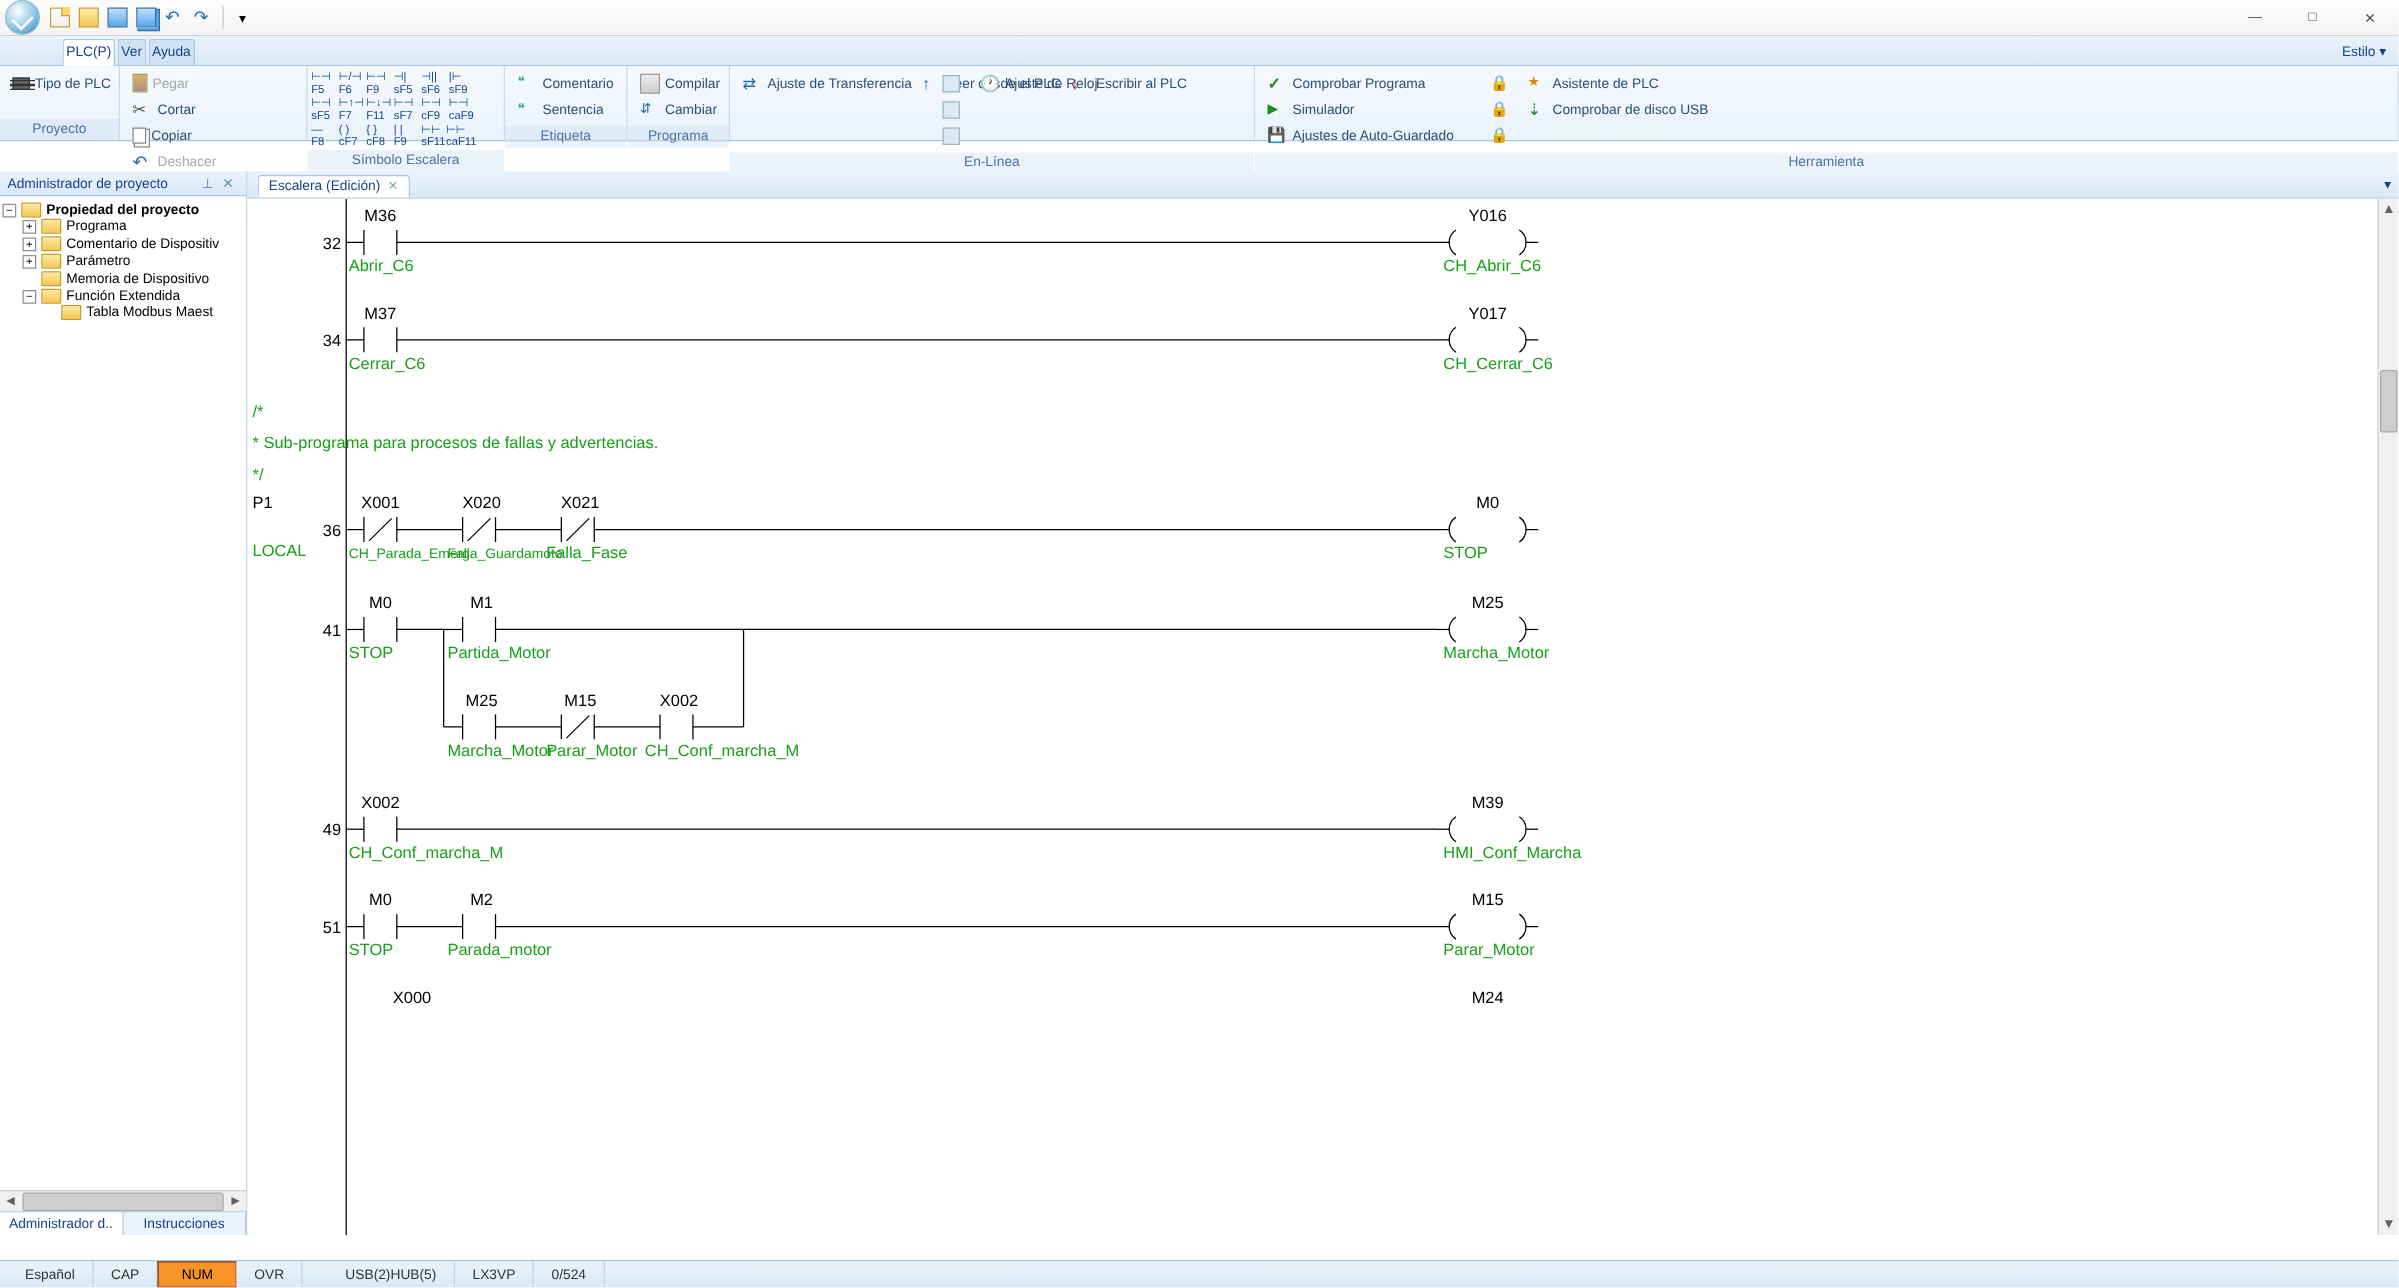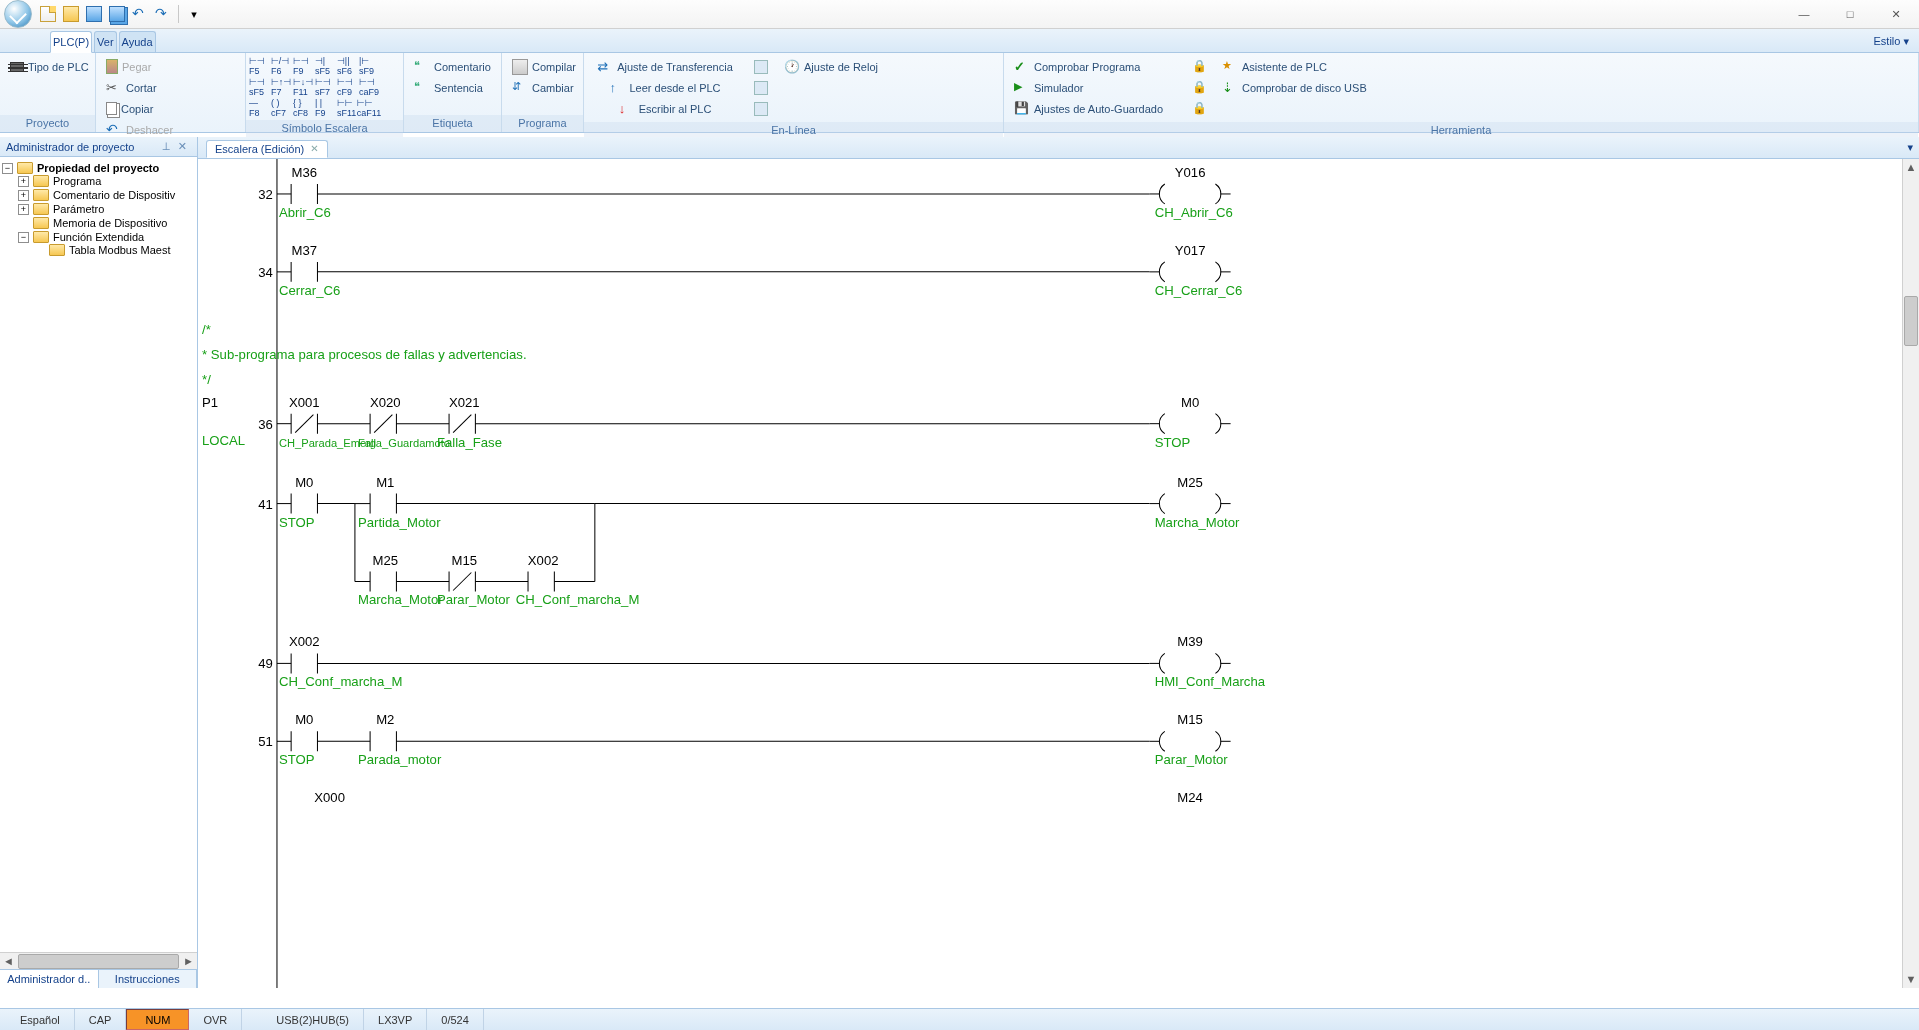--- a/index.html
+++ b/index.html
@@ -15,21 +15,21 @@
 .wincontrols { margin-left: auto; display: flex; }
 .wincontrols div { width: 46px; height: 29px; display: flex; align-items: center; justify-content: center; color: #555; }
 
 
 .tabrow { height: 24px; background: linear-gradient(#eaf3fb,#d9e9f7); display: flex; align-items: flex-end; padding-left: 50px; border-bottom:1px solid #a9c7e4;}
 .tabrow .tab { padding: 4px 2px; background: #cfe3f4; border: 1px solid #a9c7e4; border-bottom: none; border-radius: 3px 3px 0 0; margin-right: 2px; color:#15428b; }
 .tabrow .tab.active { background: #fff; border-bottom:1px solid #fff; position:relative; top:1px;}
 .tabrow .estilo{margin-left:auto;padding:4px 10px;color:#15428b;}
 
 
-.ribbon { height: 80px; background: linear-gradient(#f5f9fd,#eaf3fb); border-bottom: 1px solid #a9c7e4; display: flex; }
+.ribbon { height: 60px; background: linear-gradient(#f5f9fd,#eaf3fb); border-bottom: 1px solid #a9c7e4; display: flex; }
 .group { border-right: 1px solid #c8dbed; display: flex; flex-direction: column; }
 .group .items { flex: 1; display: flex; flex-wrap: wrap; align-content: flex-start; padding: 3px 6px; gap: 0 10px; }
 .group .glabel { text-align: center; color: #4a74a6; padding: 2px 0 3px; background:rgba(200,219,237,.35); font-size:11px;}
 .rbtn { display: flex; align-items: center; gap: 4px; padding: 2px 4px; color: #2b4f77; white-space: nowrap; height:21px;}
 .rbtn.disabled{color:#a9a9a9;}
 .rbtn.highlight { background: linear-gradient(#ffe8a6,#ffd24d); border: 1px solid #d9a336; border-radius: 2px; font-weight:bold; padding:1px 6px;}
 .ico { width: 16px; height: 16px; display: inline-block; flex-shrink:0;}
 .symgrid{display:grid;grid-template-columns:repeat(6,22px);grid-template-rows:repeat(3,21px);gap:0;}
 .symgrid div{display:flex;align-items:center;justify-content:center;color:#15428b;font-size:9px;border:1px solid transparent;}
 
@@ -216,21 +216,21 @@
           <div>( ) cF7</div>
           <div>{ } cF8</div>
           <div>| | F9</div>
           <div>⊢⊢ sF11</div>
           <div>⊢⊢ caF11</div>
         </div>
       </div>
     <div class="glabel">Símbolo Escalera</div>
   </div>
   <div class="group" style="width:98px;">
-    <div class="items" style="flex-direction:row;align-items:flex-end;">
+    <div class="items" style="flex-direction:column;">
       <div class="rbtn">
           <span class="ico i-comment"></span>
           <span>Comentario</span>
         </div>
       <div class="rbtn">
           <span class="ico i-comment"></span>
           <span>Sentencia</span>
         </div>
     </div>
     <div class="glabel">Etiqueta</div>
@@ -243,21 +243,21 @@
         </div>
       <div class="rbtn">
           <span class="ico i-swap"></span>
           <span>Cambiar</span>
         </div>
     </div>
     <div class="glabel">Programa</div>
   </div>
   <div class="group" style="width:420px;">
     <div class="items">
-      <div style="display:flex;flex-direction:column;width:150px;align-items:center;">
+      <div style="display:flex;width:150px;">
         <div class="rbtn">
             <span class="ico i-transfer"></span>
             <span>Ajuste de Transferencia</span>
           </div>
         <div class="rbtn">
             <span class="ico i-read"></span>
             <span>Leer desde el PLC</span>
           </div>
         <div class="rbtn">
             <span class="ico i-write"></span>

